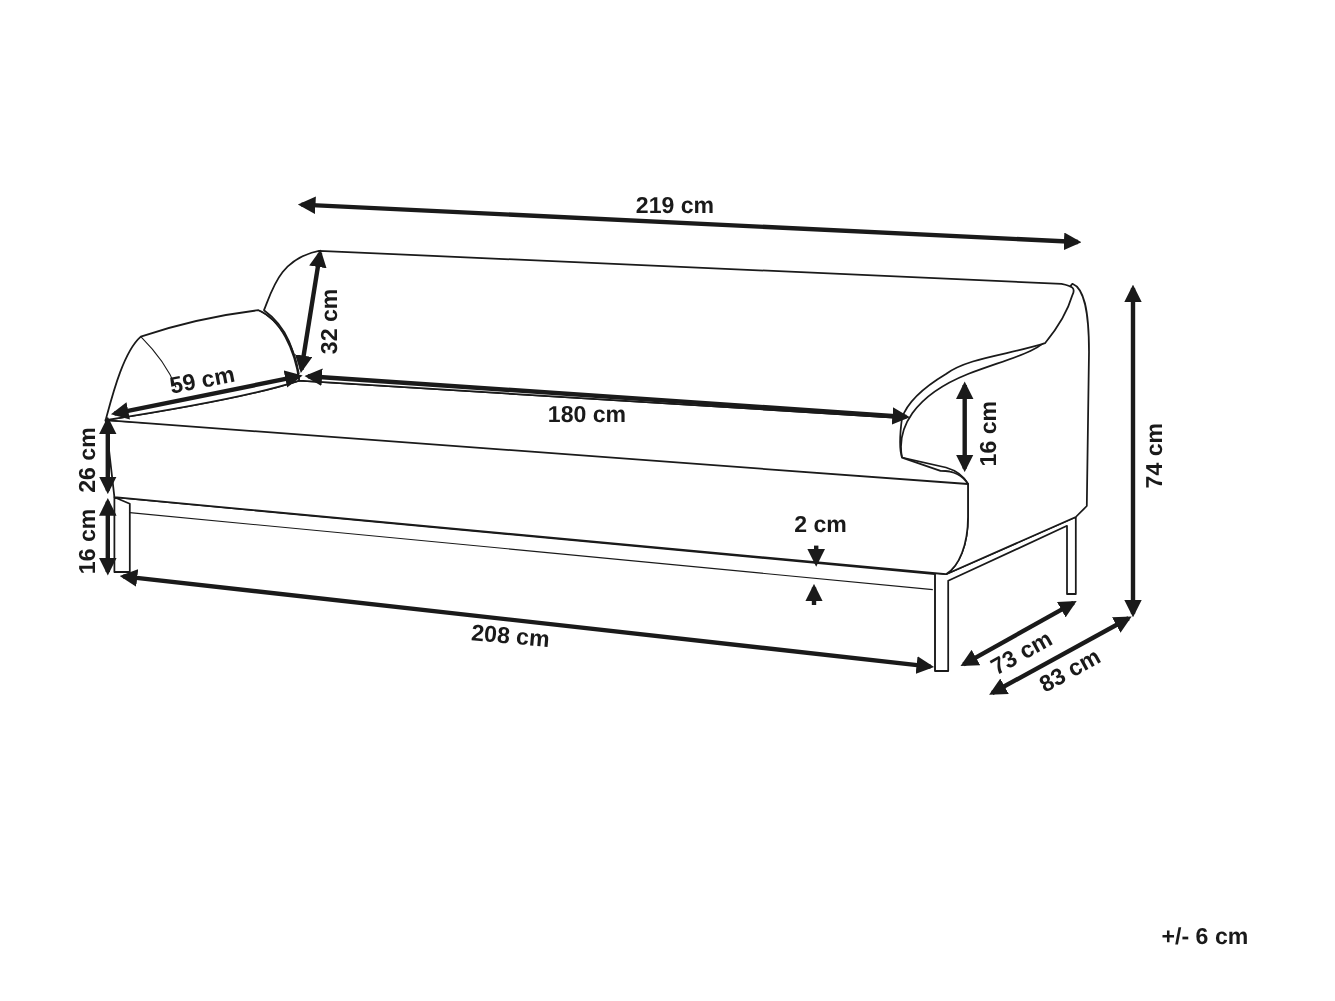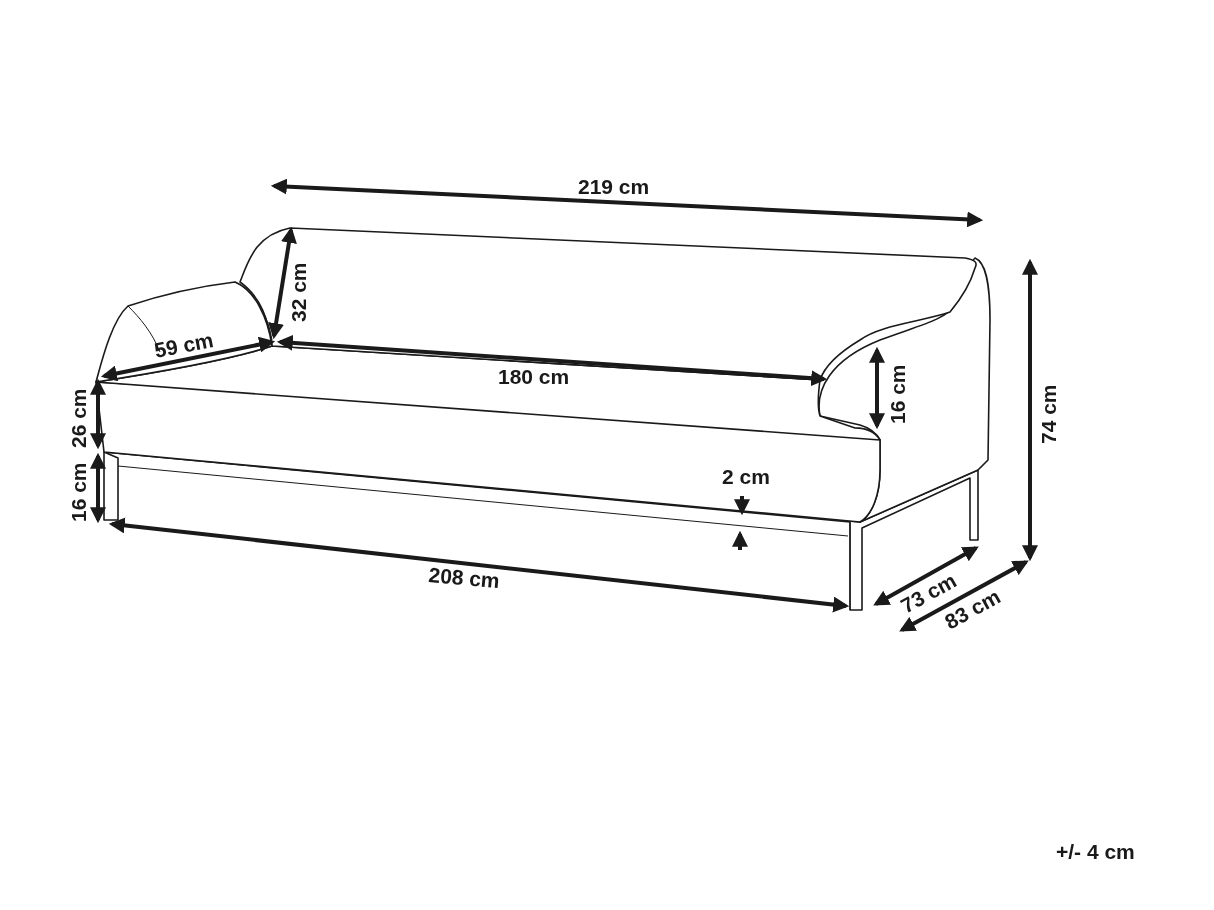--- a/index.html
+++ b/index.html
@@ -65,13 +65,13 @@
     <text class="lbl" transform="translate(1056,444) rotate(-90)">74 cm</text>
     <text class="lbl" transform="translate(86,448) rotate(-90)">26 cm</text>
     <text class="lbl" transform="translate(86,522) rotate(-90)">16 cm</text>
     <text class="lbl" x="722" y="484">2 cm</text>
     <text class="lbl" transform="translate(428,582) rotate(5)">208 cm</text>
     <text class="lbl" transform="translate(906,614) rotate(-29)">73 cm</text>
     <text class="lbl" transform="translate(950,630) rotate(-29)">83 cm</text>
   </g>
 </svg>
 
-<div class="tol">+/- 4 cm</div>
+<div class="tol">+/- 6 cm</div>
 
 </body></html>

